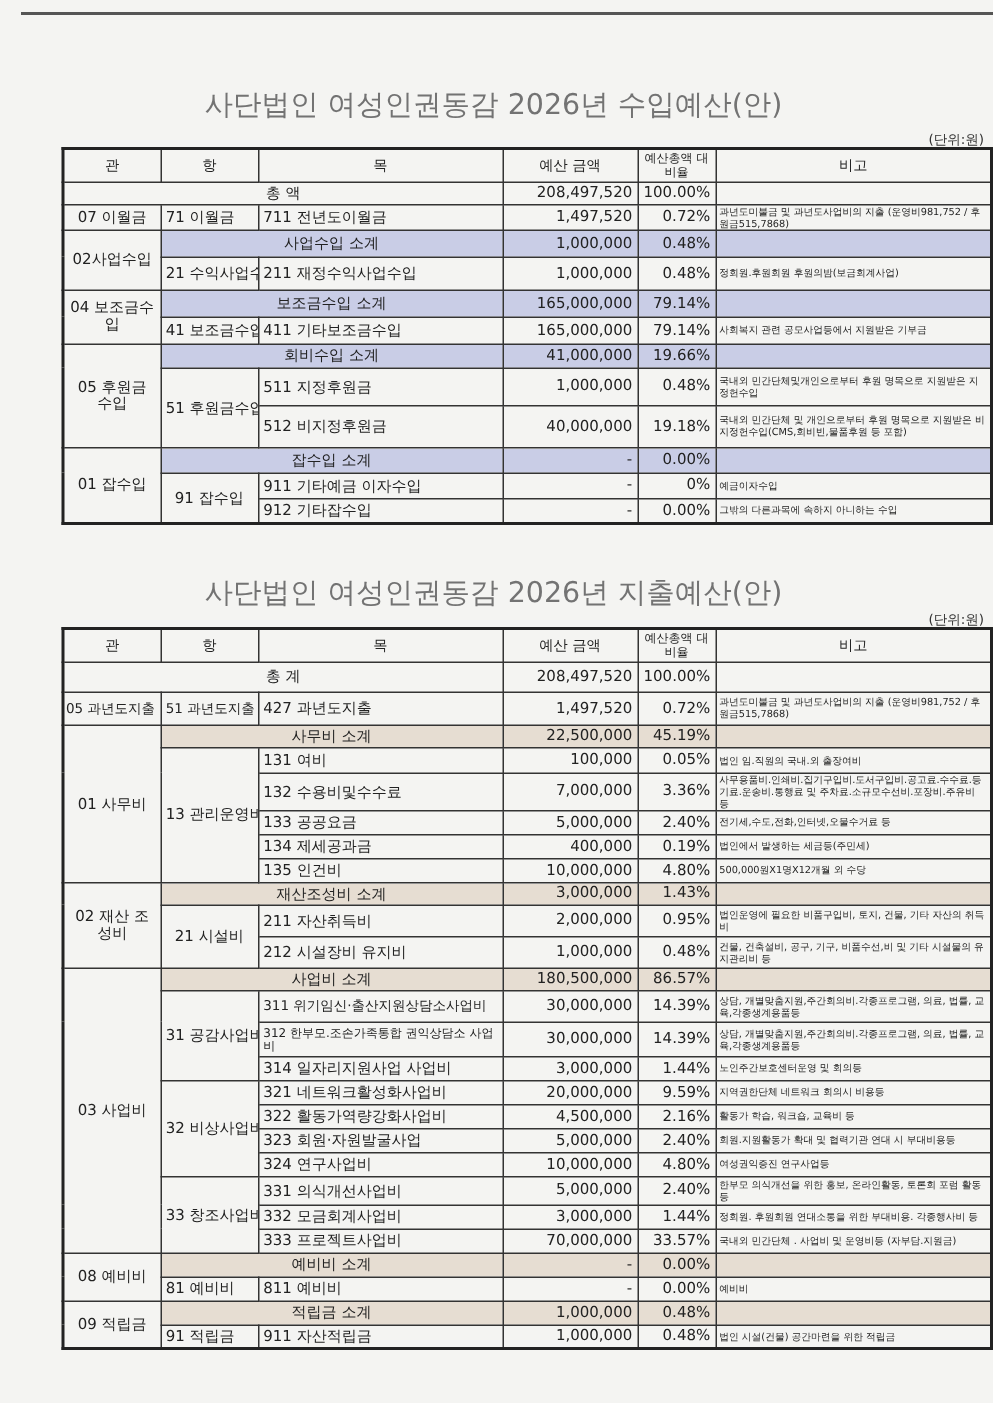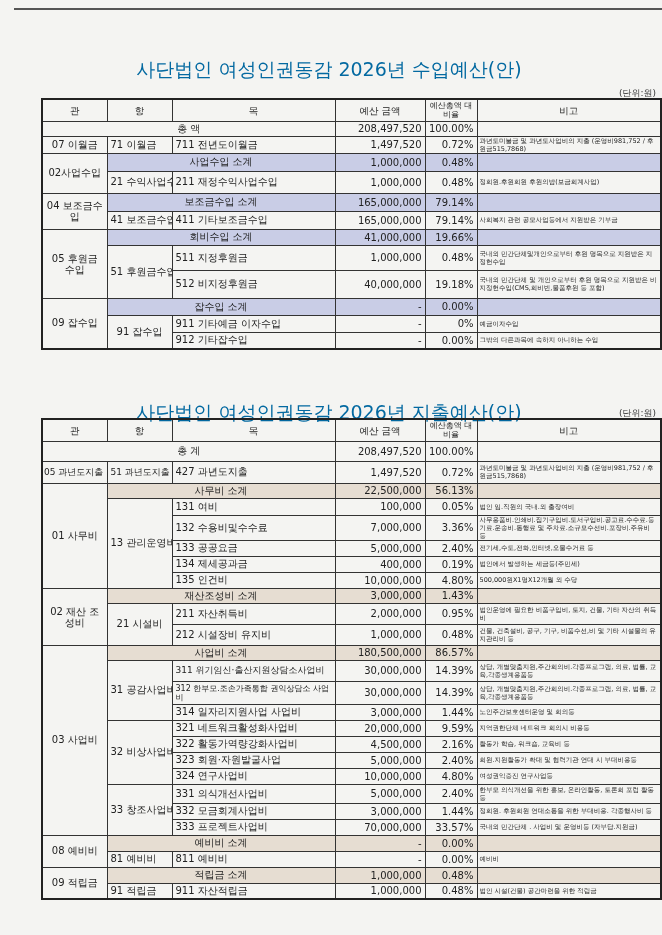--- a/index.html
+++ b/index.html
@@ -1,19 +1,19 @@
 <!DOCTYPE html>
 <html><head>
 <meta charset="utf-8">
 <style>
   html,body{margin:0;padding:0;}
   body{width:662px;height:935px;background:#f4f4f2;font-family:"DejaVu Sans","Liberation Sans",sans-serif;color:#222;position:relative;overflow:hidden;}
   .topline{position:absolute;left:14px;top:8px;width:648px;height:2px;background:#555;}
   .page{position:absolute;left:0;top:0;width:662px;height:935px;}
-  .title{position:absolute;left:0;width:658px;text-align:center;font-size:19px;letter-spacing:0px;color:#0369a1;}
+  .title{position:absolute;left:0;width:658px;text-align:center;font-size:19px;letter-spacing:0px;color:#737373;}
   .unit{position:absolute;right:6px;font-size:9px;color:#333;}
   table{position:absolute;border-collapse:collapse;table-layout:fixed;font-size:10px;}
   td,th{border:1px solid #333;padding:0 3px;overflow:hidden;white-space:nowrap;font-weight:normal;}
   th{font-size:9.5px;text-align:center;line-height:11px;}
   .c{text-align:center;}
   .r{text-align:right;}
   .note{font-size:6.5px;line-height:8px;white-space:normal;padding:0 2px;}
   .wrap{white-space:normal;line-height:11px;}
   .sub-in{background:#c9cde6;margin-left:16px;}
   .sub-ex{background:#e6ddd2;}
@@ -102,21 +102,21 @@
       <td class="r">0.48%</td>
       <td class="note">국내외 민간단체및개인으로부터 후원 명목으로 지원받은 지정헌수입</td>
     </tr>
     <tr style="height:28px">
       <td>512 비지정후원금</td>
       <td class="r">40,000,000</td>
       <td class="r">19.18%</td>
       <td class="note">국내외 민간단체 및 개인으로부터 후원 명목으로 지원받은 비지정헌수입(CMS,회비빈,물품후원 등 포함)</td>
     </tr>
     <tr style="height:17px">
-      <td rowspan="3" class="c">09 잡수입</td>
+      <td rowspan="3" class="c">01 잡수입</td>
       <td colspan="2" class="c sub-in">잡수입 소계</td>
       <td class="r sub-in">-</td>
       <td class="r sub-in">0.00%</td>
       <td class="sub-in"></td>
     </tr>
     <tr style="height:17px">
       <td rowspan="2" class="c">91 잡수입</td>
       <td>911 기타예금 이자수입</td>
       <td class="r">-</td>
       <td class="r">0%</td>
@@ -124,21 +124,21 @@
     </tr>
     <tr style="height:17px">
       <td>912 기타잡수입</td>
       <td class="r">-</td>
       <td class="r">0.00%</td>
       <td class="note">그밖의 다른과목에 속하지 아니하는 수입</td>
     </tr>
   </tbody>
     </table>
 
-  <div class="title" style="top:400px;">사단법인 여성인권동감  2026년 지출예산(안)</div>
+  <div class="title" style="top:382px;">사단법인 여성인권동감  2026년 지출예산(안)</div>
   <div class="unit" style="top:407px;">(단위:원)</div>
 
   <table class="tbl-outer" style="left:41px;top:418px;width:621px;">
     <colgroup>
         <col style="width:65px">
         <col style="width:65px">
         <col style="width:163px">
         <col style="width:90px">
         <col style="width:52px">
         <col>
@@ -164,21 +164,21 @@
       <td>427 과년도지출</td>
       <td class="r">1,497,520</td>
       <td class="r">0.72%</td>
       <td class="note">과년도미불금 및 과년도사업비의 지출 (운영비981,752 / 후원금515,7868)</td>
     </tr>
 
     <tr style="height:15px">
       <td rowspan="6" class="c">01 사무비</td>
       <td colspan="2" class="c sub-ex">사무비 소계</td>
       <td class="r sub-ex">22,500,000</td>
-      <td class="r sub-ex">56.13%</td>
+      <td class="r sub-ex">45.19%</td>
       <td class="sub-ex"></td>
     </tr>
     <tr style="height:17px">
       <td rowspan="5" class="c">13 관리운영비</td>
       <td>131 여비</td>
       <td class="r">100,000</td>
       <td class="r">0.05%</td>
       <td class="note">법인 임.직원의 국내.외 출장여비</td>
     </tr>
     <tr style="height:22px">

